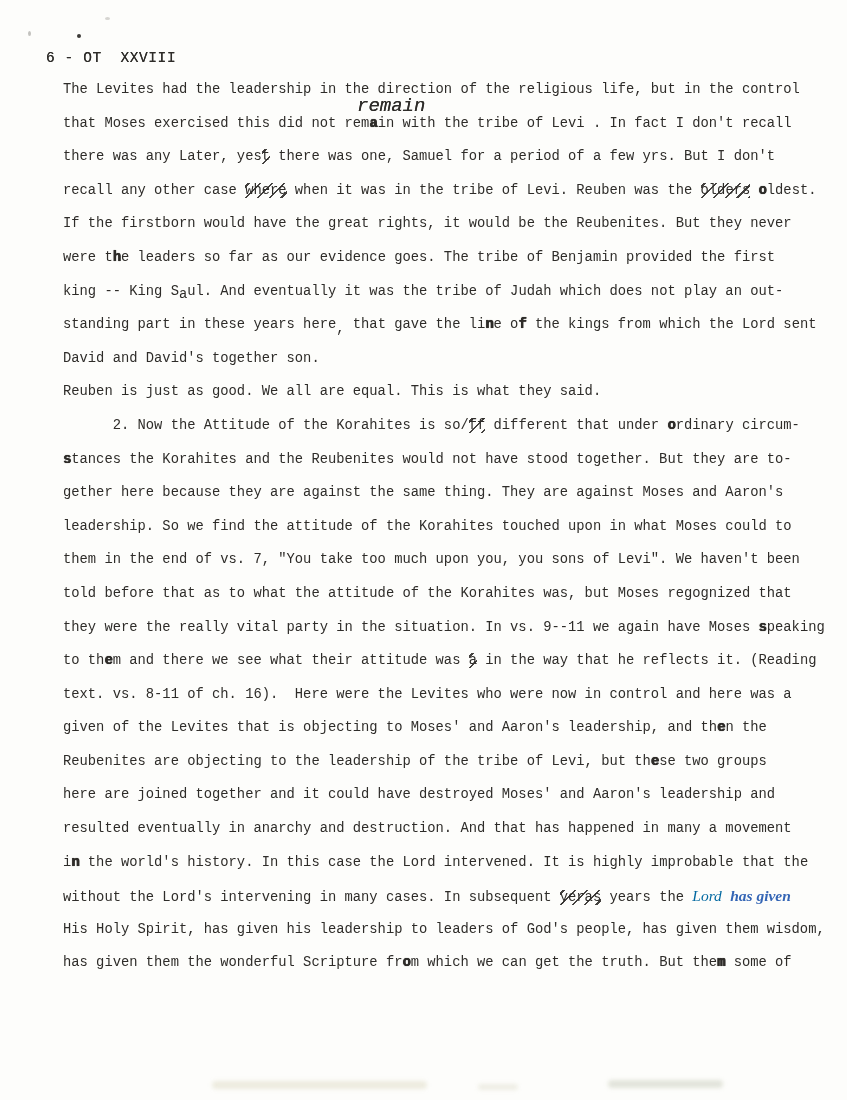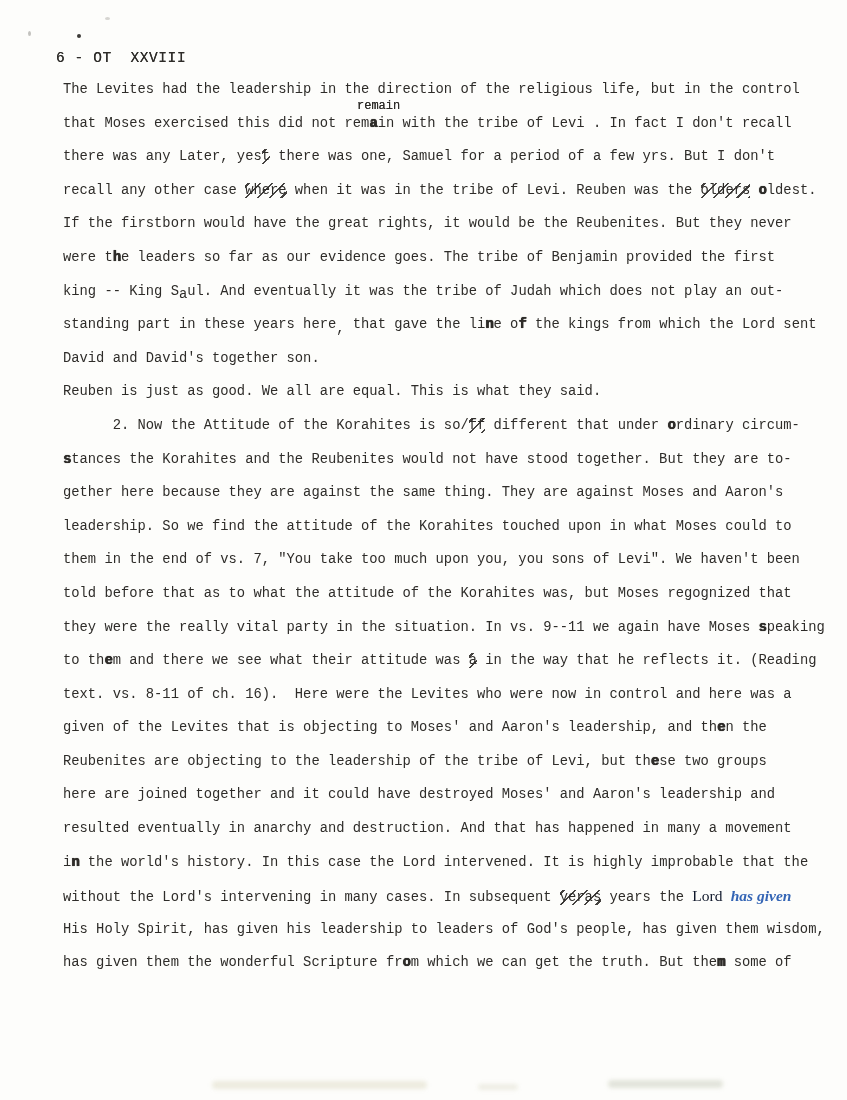--- a/index.html
+++ b/index.html
@@ -5,44 +5,44 @@
   html,body{margin:0;padding:0;background:#ffffff;}
   .page{
     position:relative;
     width:847px;height:1100px;
     background:#fdfdfb;
     overflow:hidden;
     font-family:"Liberation Mono","DejaVu Sans Mono",monospace;
     color:#2e2c29;
   }
   .header{
-    position:absolute;left:56px;top:50px;
+    position:absolute;left:46px;top:50px;
     font-size:14.5px;letter-spacing:.6px;
     white-space:pre;
     text-shadow:0 0 .4px currentColor;
   }
   .typed{
     position:absolute;left:63px;top:73px;width:786px;
     font-size:13.8px;line-height:33.6px;
   }
   .line{white-space:pre;position:relative;height:33.6px;}
   
   .s-o{font-weight:bold;text-shadow:.6px 0 currentColor,0 0 .8px currentColor;}
   
   .s-x{
     background-image:repeating-linear-gradient(135deg,
       transparent 0 2.1px, rgba(43,40,38,.88) 2.1px 3.6px, transparent 3.6px 8.3px);
   }
   
   .s-sub{position:relative;top:3.5px;}
   
-  .s-i{font-family:"Liberation Serif","DejaVu Serif",serif;font-size:15.5px;color:#0f172a;}
+  .s-i{font-family:"Liberation Serif","DejaVu Serif",serif;font-style:italic;font-size:15.5px;color:#0369a1;}
   .s-bi{font-family:"Liberation Serif","DejaVu Serif",serif;font-style:italic;font-size:15.5px;font-weight:600;color:#3465b5;}
   
-  .insert{position:absolute;top:-17px;font-size:12px;text-shadow:0 0 .4px currentColor;}
+  .insert{position:absolute;top:-17px;font-size:19px;text-shadow:0 0 .4px currentColor;font-style:italic;}
   
   .mark{position:absolute;border-radius:50%;}
   .m-dot{left:77px;top:34px;width:4px;height:4px;background:#3c3a37;}
   .m-tick{left:28px;top:31px;width:3px;height:5px;background:rgba(125,122,118,.45);}
   .m-speck{left:105px;top:17px;width:5px;height:3px;background:rgba(150,148,142,.38);}
   .m-smudge1{left:212px;top:1081px;width:215px;height:8px;background:rgba(182,172,122,.22);filter:blur(2px);border-radius:4px;}
   .m-smudge2{left:478px;top:1084px;width:40px;height:6px;background:rgba(170,168,130,.18);filter:blur(2px);border-radius:3px;}
   .m-smudge3{left:608px;top:1080px;width:115px;height:8px;background:rgba(152,158,128,.26);filter:blur(2px);border-radius:4px;}
 </style>
 </head>

